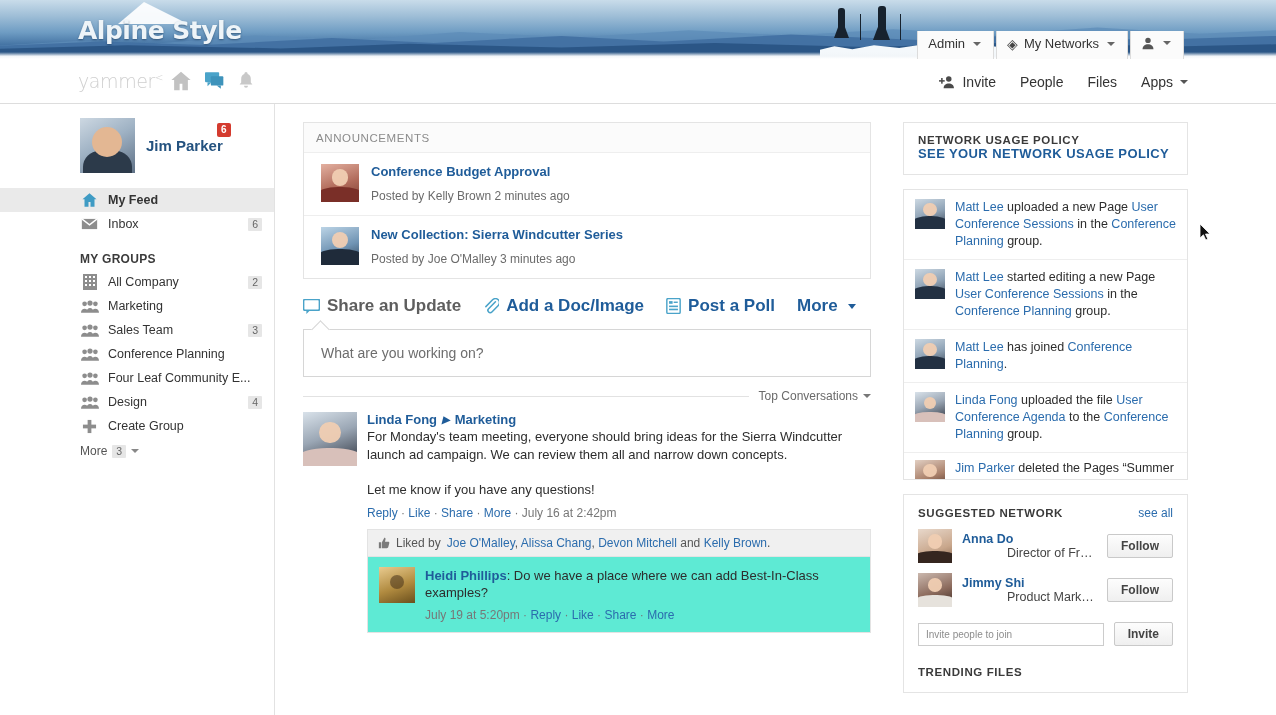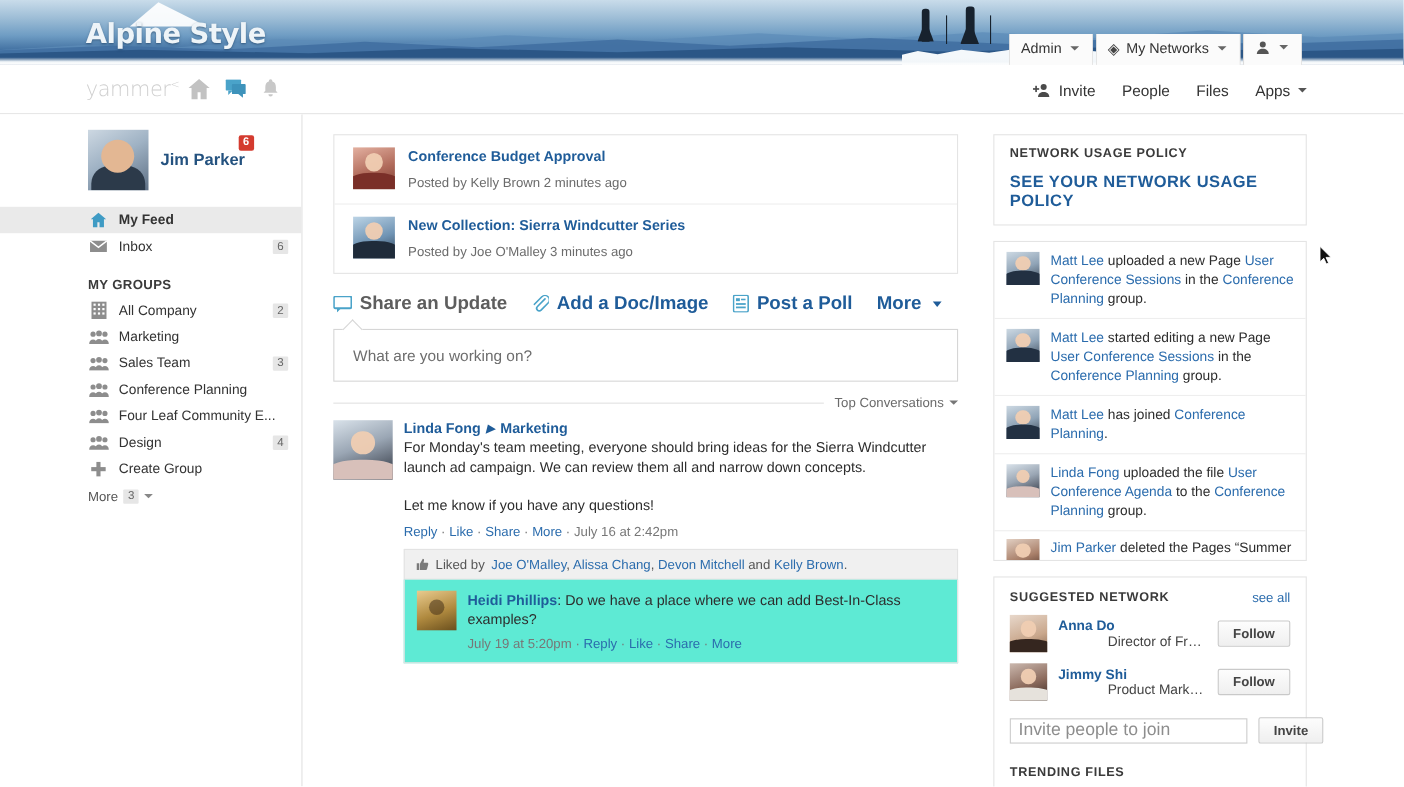--- a/index.html
+++ b/index.html
@@ -348,22 +348,21 @@
     border: 1px solid #e4e4e4;
     background: #fff;
     margin-bottom: 14px;
   }
   .rpanel-pad { padding: 11px 14px 13px; }
   .rtitle {
     font-size: 11.5px; font-weight: bold;
     color: #3a3a3a; letter-spacing: .6px;
   }
   .rlink {
-    margin-top: 11px;
-    font-size: 15px; font-weight: bold;
+    font-size: 13px; font-weight: bold;
     color: #1f5c99; letter-spacing: .4px;
     cursor: pointer;
   }
   .act-item {
     display: flex; gap: 10px;
     padding: 9px 11px 9px 11px;
     border-bottom: 1px solid #eeeeee;
     overflow: hidden;
   }
   .act-item:last-child { border-bottom: none; }
@@ -391,21 +390,21 @@
     cursor: pointer;
     font-family:"Liberation Sans", sans-serif;
   }
   .invite-row { display:flex; align-items:center; gap:10px; padding: 10px 14px 12px; }
   .invite-row input {
     flex: 1;
     height: 23px;
     border: 1px solid #cccccc;
     padding-left: 7px;
     font-family:"Liberation Sans", sans-serif;
-    font-size: 16px; color:#555; outline:none;
+    font-size: 10px; color:#555; outline:none;
   }
   .invite-row input::placeholder { color:#8d8d8d; }
   .tf-head { padding: 8px 14px 14px; font-size: 11.5px; font-weight:bold; color:#3a3a3a; letter-spacing:.6px;}
 
   
   .cursor { position: absolute; left: 1200px; top: 120px; width: 12px; height: 18px; pointer-events:none; }
 
   
   .ph { position: relative; overflow: hidden; background:#c8d2dc; }
   .ph::after { content:''; position:absolute; border-radius:50%; }
@@ -655,20 +654,21 @@
     <div class="more-row">
       <span>More</span>
       <span class="cnt">3</span>
       <i class="caret"></i>
     </div>
   </div>
 
   <div class="center">
 
     <div class="panel">
+      <div class="ann-head">ANNOUNCEMENTS</div>
 
       <div class="ann-item">
         <div class="ann-ava ph ph-k">
           <div class="face" style="left:28%;top:14%;width:44%;height:44%"></div>
           <div class="shoulders" style="height:40%;background:#7a2f28"></div>
         </div>
         <div>
           <div class="ann-title">Conference Budget Approval</div>
           <div class="ann-sub">Posted by Kelly Brown 2 minutes ago</div>
         </div>

